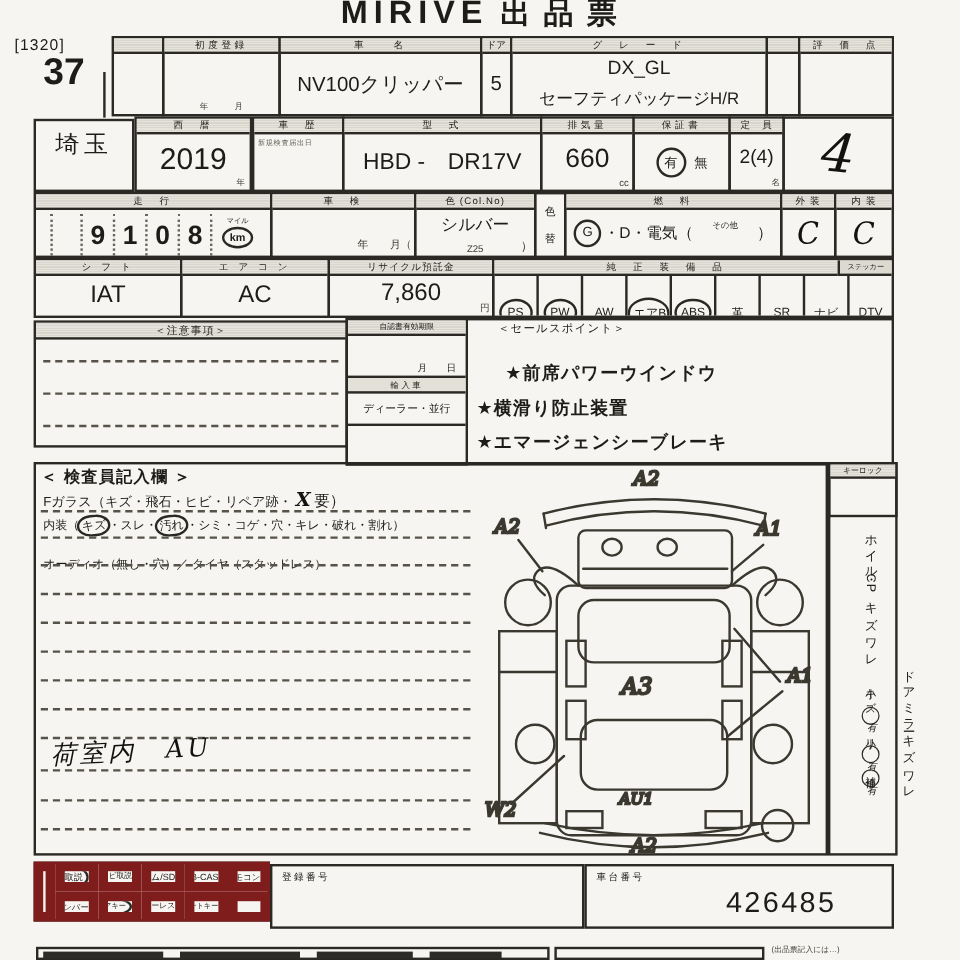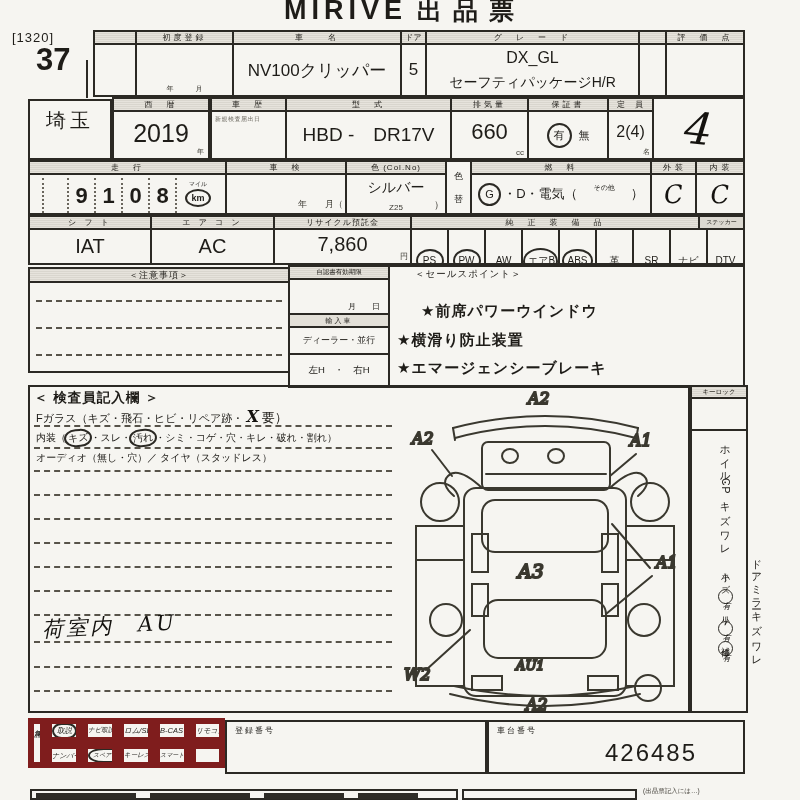--- a/index.html
+++ b/index.html
@@ -25,21 +25,21 @@
   .dash{position:absolute;height:0;border-top:2px dashed #57534a;}
   .vtext{writing-mode:vertical-rl;text-orientation:mixed;}
   .mrow{position:absolute;display:flex;align-items:stretch;}
   .mcell{width:27px;border-right:2px dotted #6a665d;display:flex;align-items:center;justify-content:center;font-size:22px;font-weight:bold;box-sizing:border-box;}
   .mcell:first-child{border-left:2px dotted #6a665d;}
   .erow{position:absolute;left:0;right:0;top:13px;bottom:0;display:flex;}
   .ecell{flex:1;border-left:2px solid #2b2924;display:flex;align-items:center;justify-content:center;font-size:10px;box-sizing:border-box;overflow:hidden;}
   .ecell:first-child{border-left:none;}
   .ecell span{white-space:nowrap;margin-top:28px;}
   .ecell span.circled{border:2px solid #2b2924;border-radius:50%;padding:4px 3px;min-width:18px;text-align:center;}
-  .bcell{position:absolute;border:6px solid #7f1d1d;box-sizing:border-box;display:flex;align-items:center;justify-content:flex-start;font-size:7.5px;overflow:hidden;font-style:italic;}
+  .bcell{position:absolute;border:8px solid #7f1d1d;box-sizing:border-box;display:flex;align-items:center;justify-content:flex-end;font-size:7.5px;overflow:hidden;}
   .bcell span{white-space:nowrap;}
   .bcell span.circled{border:2px solid #2b2924;border-radius:50%/65%;padding:1px 3px;}
   .dark{position:absolute;background:#2e2c27;}
   svg text.dlabel{font-family:"DejaVu Serif",serif;font-style:italic;font-size:16px;fill:#23211c;}
 </style>
 </head>
 <body>
 
 <div class="abs" style="left:235px;top:-4px;width:330px;height:28px;display:flex;align-items:center;justify-content:center;gap:10px;">
   <span style="font-size:27px;font-weight:900;letter-spacing:5px;">MIRIVE</span>
@@ -239,21 +239,20 @@
 <div class="dash" style="left:36px;top:327px;width:246px;"></div>
 <div class="dash" style="left:36px;top:354px;width:246px;"></div>
 
 <div class="cell" style="left:288px;top:265px;width:457px;height:123px;"></div>
 
 <div class="cell" style="left:288px;top:265px;width:102px;height:123px;">
   <div class="hd" style="height:13px;font-size:6.5px;letter-spacing:0;">自認書有効期限</div>
   <div class="abs" style="left:0;right:0;top:34px;height:14px;font-size:8px;text-align:right;padding-right:8px;border-bottom:2px solid #2b2924;box-sizing:border-box;">月　　日</div>
   <div class="abs" style="left:0;right:0;top:48px;height:13px;font-size:7px;display:flex;align-items:center;justify-content:center;background:#e3e0d8;border-bottom:2px solid #2b2924;box-sizing:border-box;letter-spacing:2px;">輸入車</div>
   <div class="abs" style="left:0;right:0;top:61px;height:27px;font-size:9px;display:flex;align-items:center;justify-content:center;border-bottom:2px solid #2b2924;box-sizing:border-box;">ディーラー・並行</div>
-  <div class="abs" style="left:0;right:0;top:88px;bottom:0;font-size:9.5px;display:flex;align-items:center;justify-content:center;">左H　・　右H</div>
 </div>
 
 <div class="abs" style="left:394px;top:268px;font-size:9.5px;letter-spacing:1px;margin-left:21px;">＜セールスポイント＞</div>
 <div class="abs" style="left:397px;top:302px;font-size:15px;font-weight:600;letter-spacing:1px;margin-left:24px;">★前席パワーウインドウ</div>
 <div class="abs" style="left:397px;top:331px;font-size:15px;font-weight:600;letter-spacing:1px;">★横滑り防止装置</div>
 <div class="abs" style="left:397px;top:359px;font-size:15px;font-weight:600;letter-spacing:1px;">★エマージェンシーブレーキ</div>
 
 <div class="cell" style="left:28px;top:385px;width:662px;height:328px;"></div>
 
 <div class="abs" style="left:34px;top:389px;font-size:13.5px;font-weight:600;letter-spacing:1px;">＜ 検査員記入欄 ＞</div>
@@ -263,21 +262,21 @@
   <span class="hand" style="font-size:16px;font-weight:bold;">X</span>
   <span style="font-size:13px;">要）</span>
 </div>
 <div class="dash" style="left:34px;top:425px;width:358px;"></div>
 
 <div class="abs" style="left:36px;top:429px;font-size:10px;white-space:nowrap;">
   <span>内装（</span><span class="hoval">キズ</span><span>・スレ・</span><span class="hoval">汚れ</span><span>・シミ・コゲ・穴・キレ・破れ・割れ）</span>
 </div>
 <div class="dash" style="left:34px;top:447px;width:358px;"></div>
 
-<div class="abs" style="left:36px;top:451px;font-size:10px;white-space:nowrap;">オーディオ（無し・穴）／ タイヤ（スタッドレス）</div>
+<div class="abs" style="left:36px;top:463px;font-size:10px;white-space:nowrap;">オーディオ（無し・穴）／ タイヤ（スタッドレス）</div>
 
 <div class="dash" style="left:34px;top:470px;width:358px;"></div>
 <div class="dash" style="left:34px;top:494px;width:358px;"></div>
 <div class="dash" style="left:34px;top:518px;width:358px;"></div>
 <div class="dash" style="left:34px;top:542px;width:358px;"></div>
 <div class="dash" style="left:34px;top:566px;width:358px;"></div>
 <div class="dash" style="left:34px;top:590px;width:358px;"></div>
 <div class="dash" style="left:34px;top:614px;width:358px;"></div>
 <div class="dash" style="left:34px;top:641px;width:358px;"></div>
 <div class="dash" style="left:34px;top:666px;width:358px;"></div>

